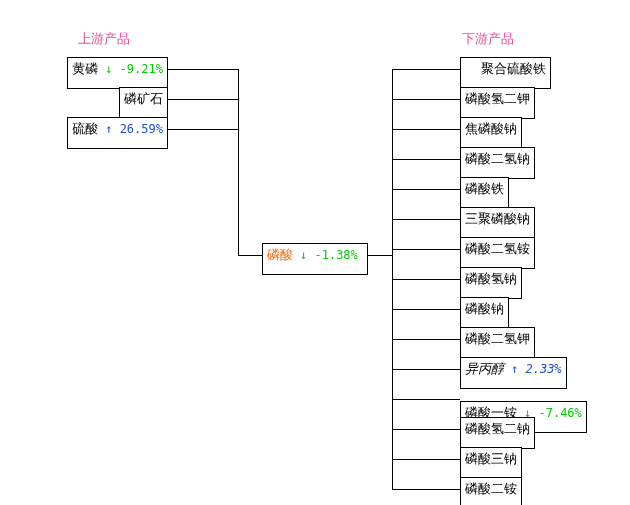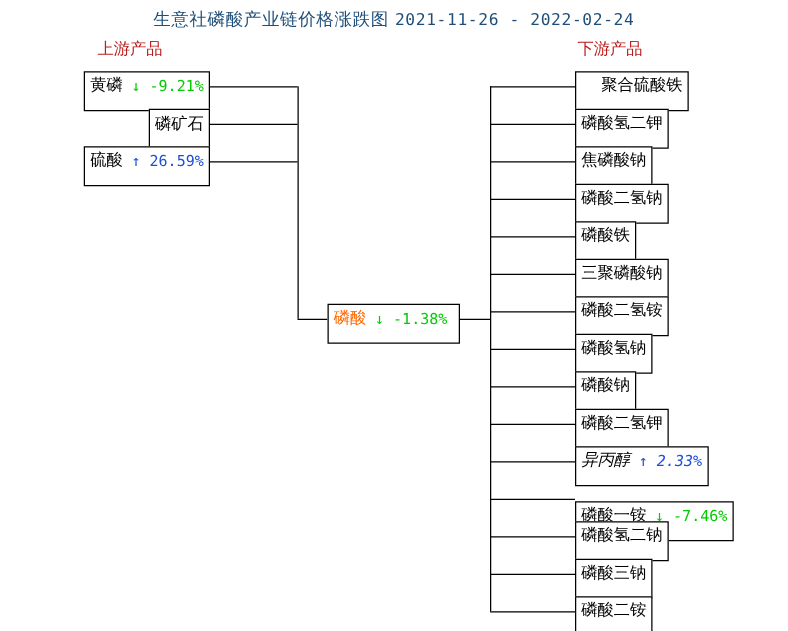--- a/index.html
+++ b/index.html
@@ -16,21 +16,21 @@
     text-align:center;
     font-size:14px;
     letter-spacing:0.5px;
     color:#1f4e79;
     white-space:nowrap;
   }
   .title .range{font-family:"DejaVu Sans Mono","Liberation Mono",monospace;font-size:13px;}
 
   .colhdr{
     position:absolute;top:30px;
-    font-size:13px;color:#b91c1c;white-space:nowrap;
+    font-size:13px;color:#ec4899;white-space:nowrap;
   }
   .colhdr.up{left:78px;}
   .colhdr.down{left:462px;}
 
   .node{
     position:absolute;
     box-sizing:border-box;
     border:1px solid #000;
     background:#fff;
     height:32px;
@@ -57,32 +57,28 @@
 
   .line{position:absolute;background:#000;z-index:1;}
   .hline{height:1px;}
   .vline{width:1px;}
 </style>
 </head>
 <body>
 
 <div id="stage">
 
-  <div class="title">
-    <span>生意社磷酸产业链价格涨跌图</span>
-    <span class="range">2021-11-26 - 2022-02-24</span>
-  </div>
 
   <div class="colhdr up">上游产品</div>
   <div class="colhdr down">下游产品</div>
 
   <div id="nodes">
       <div class="node center" style="top: 243px; left: 262px; width: 106px;"><span class="nm">磷酸</span><span class="pct down"><span>↓</span> -1.38%</span></div>
       <div class="node left" style="top: 57px; right: 462px;"><span class="nm">黄磷</span><span class="pct down"><span>↓</span> -9.21%</span></div>
-      <div class="node left" style="top: 87px; right: 462px; font-family: Liberation Serif, serif;"><span class="nm">磷矿石</span></div>
+      <div class="node left" style="top: 87px; right: 462px;"><span class="nm">磷矿石</span></div>
       <div class="node left" style="top: 117px; right: 462px;"><span class="nm">硫酸</span><span class="pct up"><span>↑</span> 26.59%</span></div>
       <div class="node right" style="top: 57px; left: 460px; padding-left: 20px;"><span class="nm">聚合硫酸铁</span></div>
       <div class="node right" style="top: 87px; left: 460px;"><span class="nm">磷酸氢二钾</span></div>
       <div class="node right" style="top: 117px; left: 460px;"><span class="nm">焦磷酸钠</span></div>
       <div class="node right" style="top: 147px; left: 460px;"><span class="nm">磷酸二氢钠</span></div>
       <div class="node right" style="top: 177px; left: 460px;"><span class="nm">磷酸铁</span></div>
       <div class="node right" style="top: 207px; left: 460px;"><span class="nm">三聚磷酸钠</span></div>
       <div class="node right" style="top: 237px; left: 460px;"><span class="nm">磷酸二氢铵</span></div>
       <div class="node right" style="top: 267px; left: 460px;"><span class="nm">磷酸氢钠</span></div>
       <div class="node right" style="top: 297px; left: 460px;"><span class="nm">磷酸钠</span></div>

